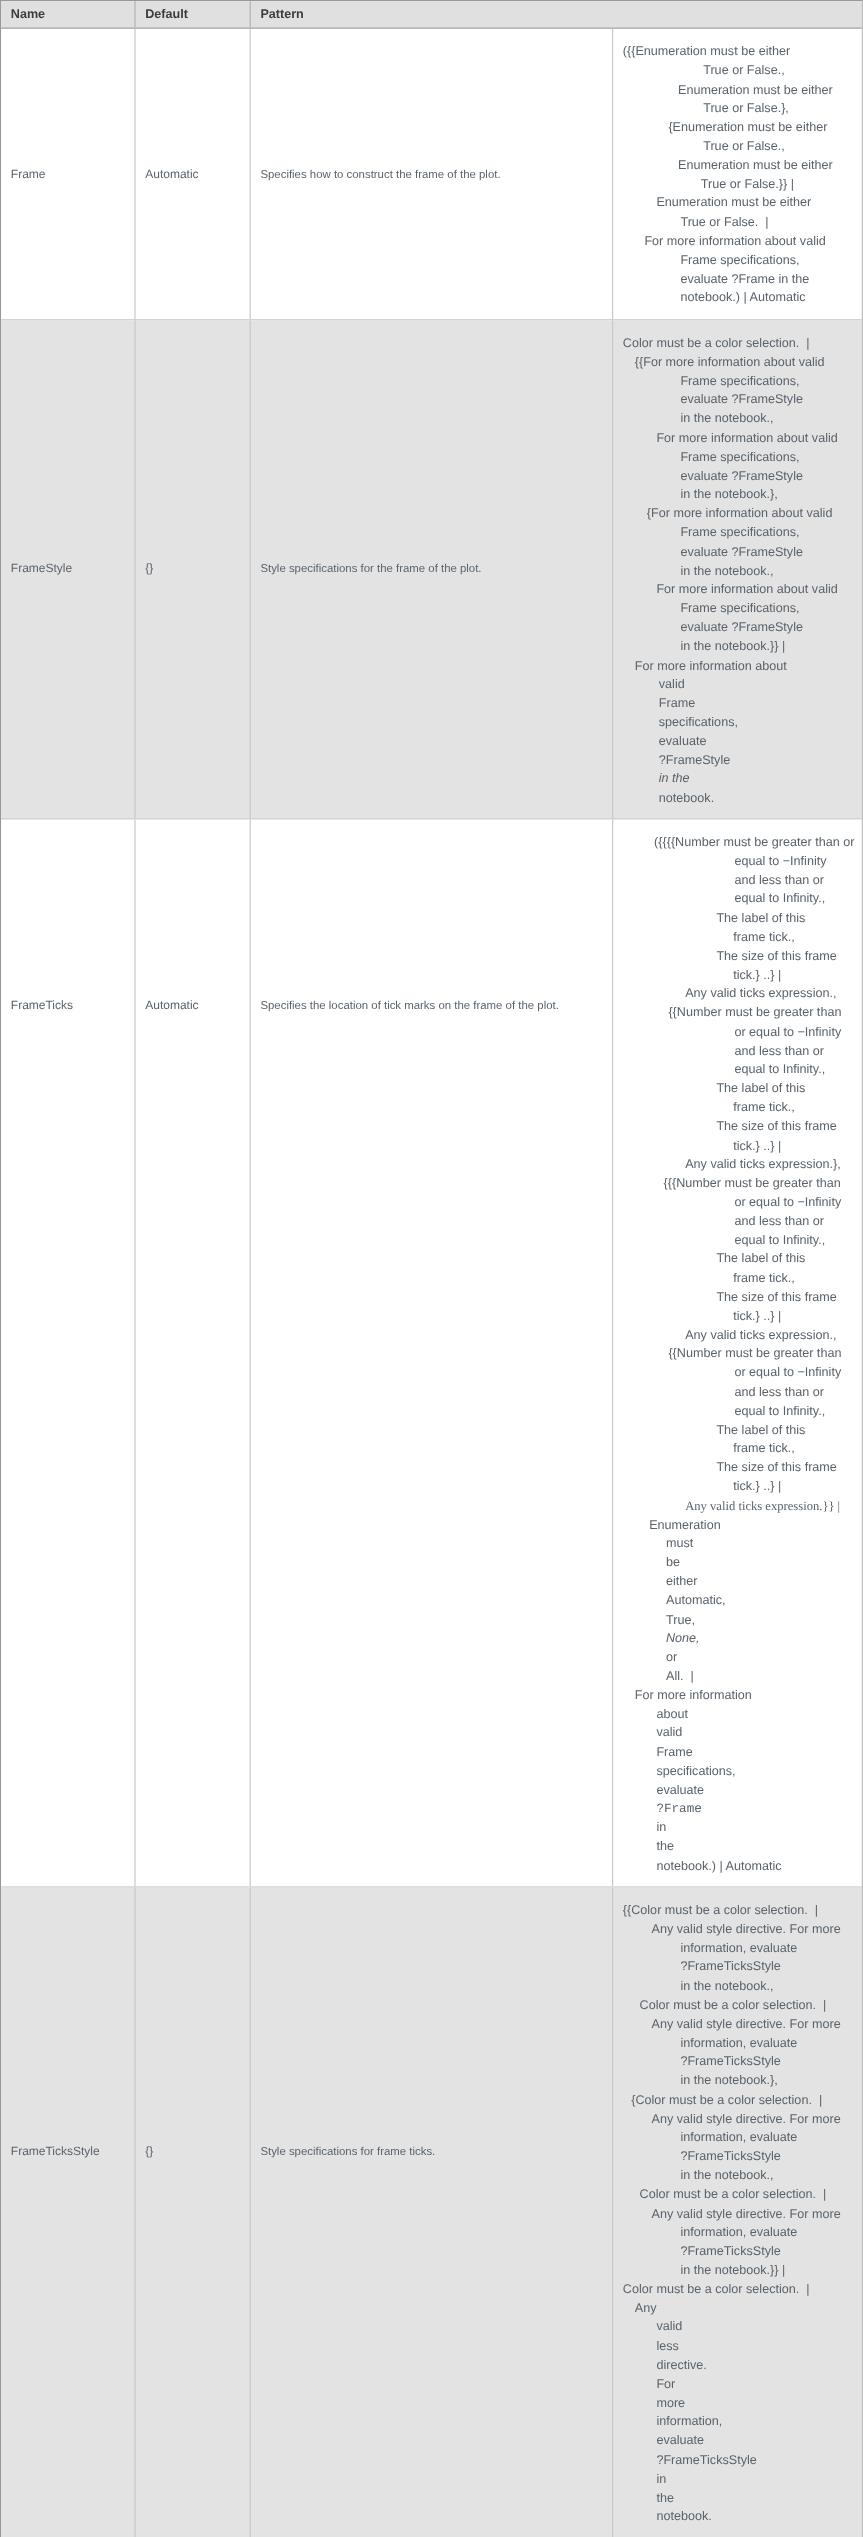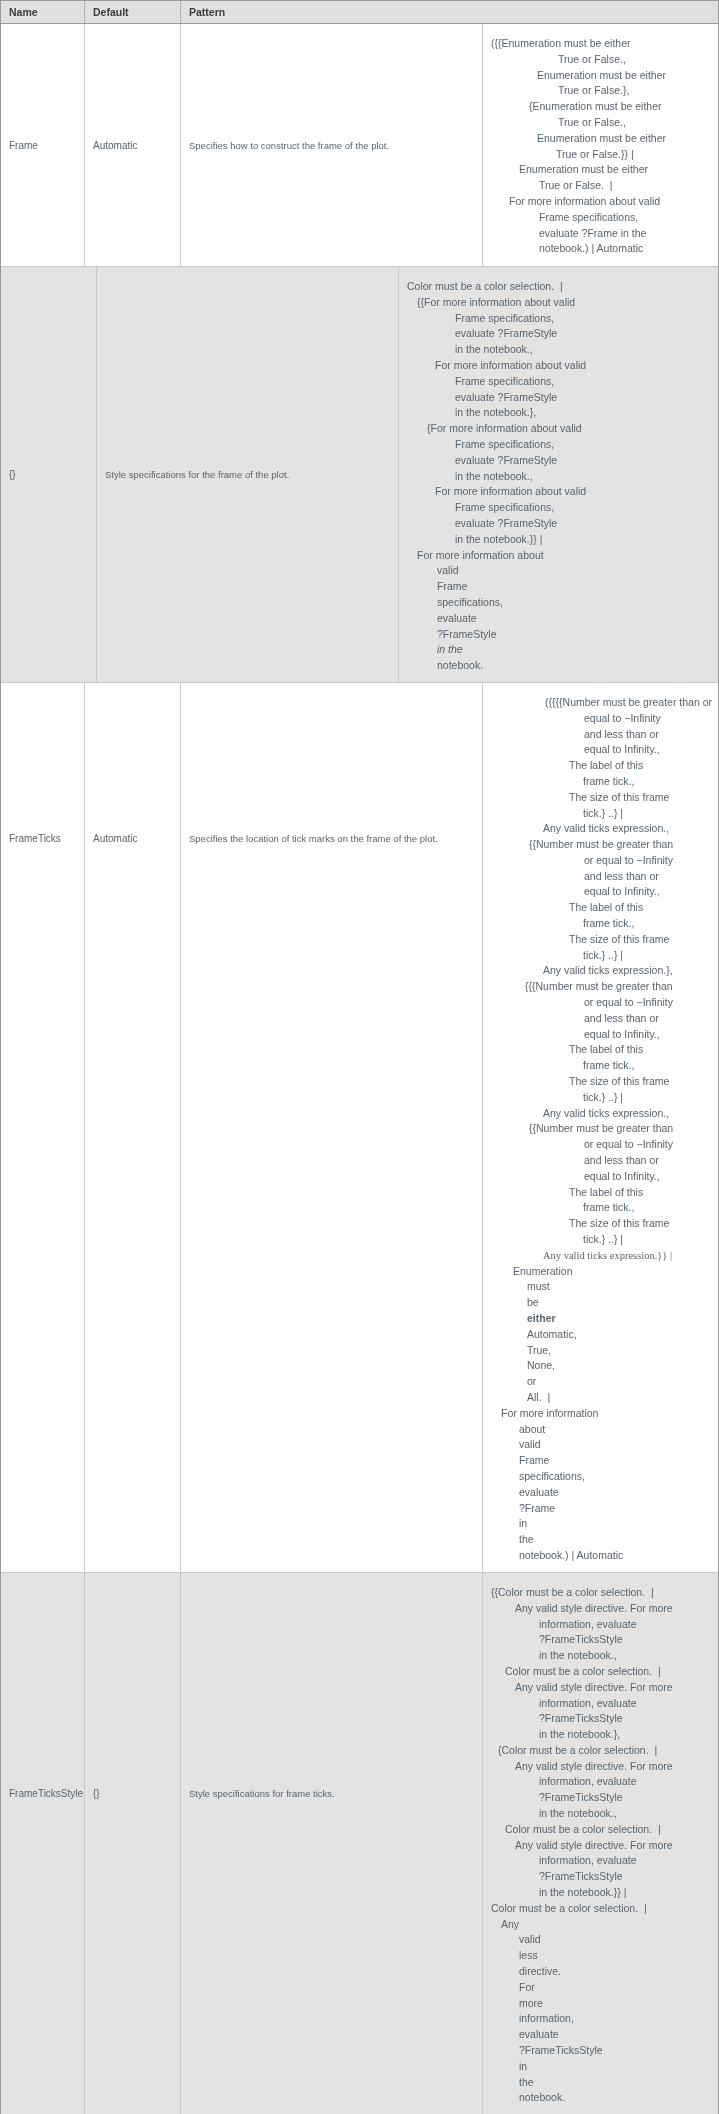--- a/index.html
+++ b/index.html
@@ -25,21 +25,21 @@
   .tr:last-child { border-bottom:none; }
   .tr:nth-child(1) { min-height:243px; }
   .tr:nth-child(2) { min-height:410px; }
   .tr:nth-child(3) { min-height:890px; }
   .tr:nth-child(4) { min-height:548px; }
   .td {
     box-sizing:border-box; border-right:1px solid #c9c9c9;
     color:#5a636b; padding:6px 8px; overflow:hidden;
   }
   .td:last-child { border-right:none; }
-  .col-name    { width:84px; }
+  .col-name    { width:112px; }
   .col-default { width:96px; }
   .col-desc    { width:302px; }
   .col-pattern { width:215px; flex:1; }
   .cell-label { display:flex; align-items:center; font-size:10px; }
   .col-desc.cell-label { font-size:9.5px; }
   .tr:nth-child(3) .cell-label { align-items:flex-start; padding-top:150px; }
   .tr:nth-child(4) .cell-label { align-items:flex-start; padding-top:215px; }
   .col-pattern.td { padding:12px 6px 8px 8px; }
   .pattern-line {
     white-space:pre; font-size:10.5px; line-height:15.8px; color:#5a636b;
@@ -77,20 +77,23 @@
           <div class="pattern-line" style="padding-left: 28px;">Enumeration must be either</div>
           <div class="pattern-line" style="padding-left: 48px;">True or False.  |</div>
           <div class="pattern-line" style="padding-left: 18px;">For more information about valid</div>
           <div class="pattern-line" style="padding-left: 48px;">Frame specifications,</div>
           <div class="pattern-line" style="padding-left: 48px;">evaluate ?Frame in the</div>
           <div class="pattern-line" style="padding-left: 48px;">notebook.) | Automatic</div>
         </div>
   </div>
 
   <div class="tr">
+    <div class="td col-name cell-label">
+      <span>FrameStyle</span>
+    </div>
     <div class="td col-default cell-label">
       <span>{}</span>
     </div>
     <div class="td col-desc cell-label">
       <span>Style specifications for the frame of the plot.</span>
     </div>
     <div class="td col-pattern">
           <div class="pattern-line" style="padding-left: 0px;">Color must be a color selection.  |</div>
           <div class="pattern-line" style="padding-left: 10px;">{{For more information about valid</div>
           <div class="pattern-line" style="padding-left: 48px;">Frame specifications,</div>
@@ -162,33 +165,33 @@
           <div class="pattern-line" style="padding-left: 93px;">and less than or</div>
           <div class="pattern-line" style="padding-left: 93px;">equal to Infinity.,</div>
           <div class="pattern-line" style="padding-left: 78px;">The label of this</div>
           <div class="pattern-line" style="padding-left: 92px;">frame tick.,</div>
           <div class="pattern-line" style="padding-left: 78px;">The size of this frame</div>
           <div class="pattern-line" style="padding-left: 92px;">tick.} ..} |</div>
           <div class="pattern-line" style="padding-left: 52px; font-family: Liberation Serif, serif;">Any valid ticks expression.}} |</div>
           <div class="pattern-line" style="padding-left: 22px;">Enumeration</div>
           <div class="pattern-line" style="padding-left: 36px;">must</div>
           <div class="pattern-line" style="padding-left: 36px;">be</div>
-          <div class="pattern-line" style="padding-left: 36px; font-weight: bold;">either</div>
+          <div class="pattern-line" style="padding-left: 36px;">either</div>
           <div class="pattern-line" style="padding-left: 36px;">Automatic,</div>
           <div class="pattern-line" style="padding-left: 36px;">True,</div>
-          <div class="pattern-line" style="padding-left: 36px;">None,</div>
+          <div class="pattern-line" style="padding-left: 36px; font-style: italic;">None,</div>
           <div class="pattern-line" style="padding-left: 36px;">or</div>
           <div class="pattern-line" style="padding-left: 36px;">All.  |</div>
           <div class="pattern-line" style="padding-left: 10px;">For more information</div>
           <div class="pattern-line" style="padding-left: 28px;">about</div>
           <div class="pattern-line" style="padding-left: 28px;">valid</div>
           <div class="pattern-line" style="padding-left: 28px;">Frame</div>
           <div class="pattern-line" style="padding-left: 28px;">specifications,</div>
           <div class="pattern-line" style="padding-left: 28px;">evaluate</div>
-          <div class="pattern-line" style="padding-left: 28px;">?Frame</div>
+          <div class="pattern-line" style="padding-left: 28px; font-family: Liberation Mono, monospace;">?Frame</div>
           <div class="pattern-line" style="padding-left: 28px;">in</div>
           <div class="pattern-line" style="padding-left: 28px;">the</div>
           <div class="pattern-line" style="padding-left: 28px;">notebook.) | Automatic</div>
         </div>
   </div>
 
   <div class="tr">
     <div class="td col-name cell-label">
       <span>FrameTicksStyle</span>
     </div>

